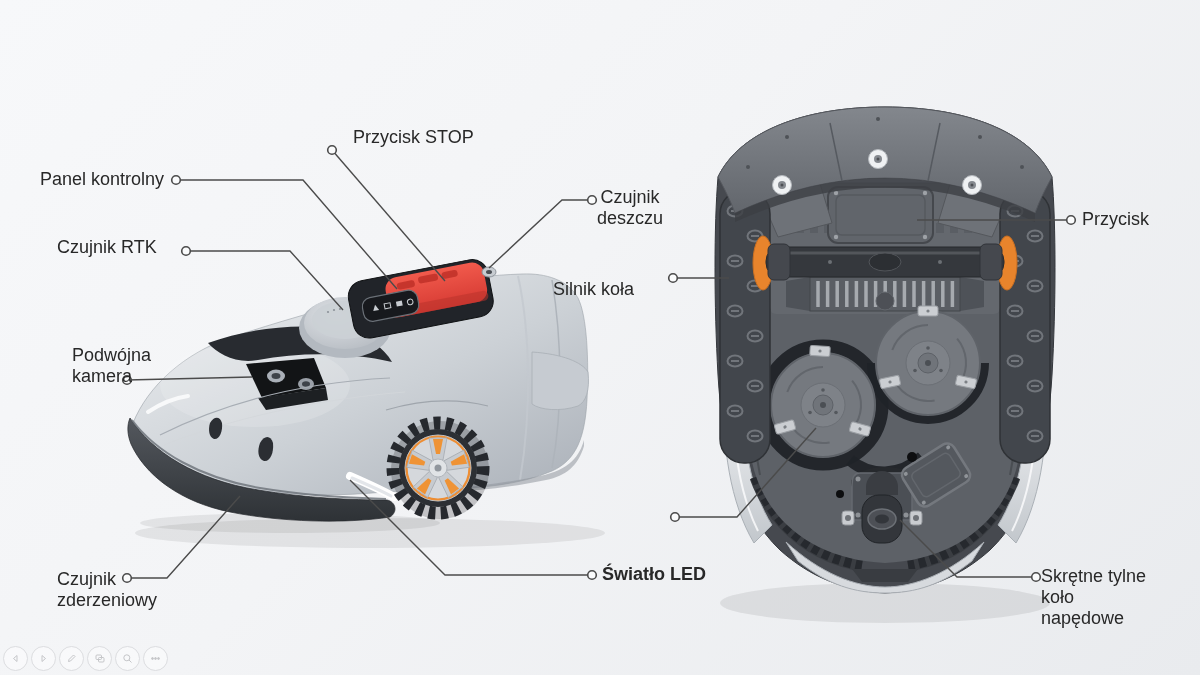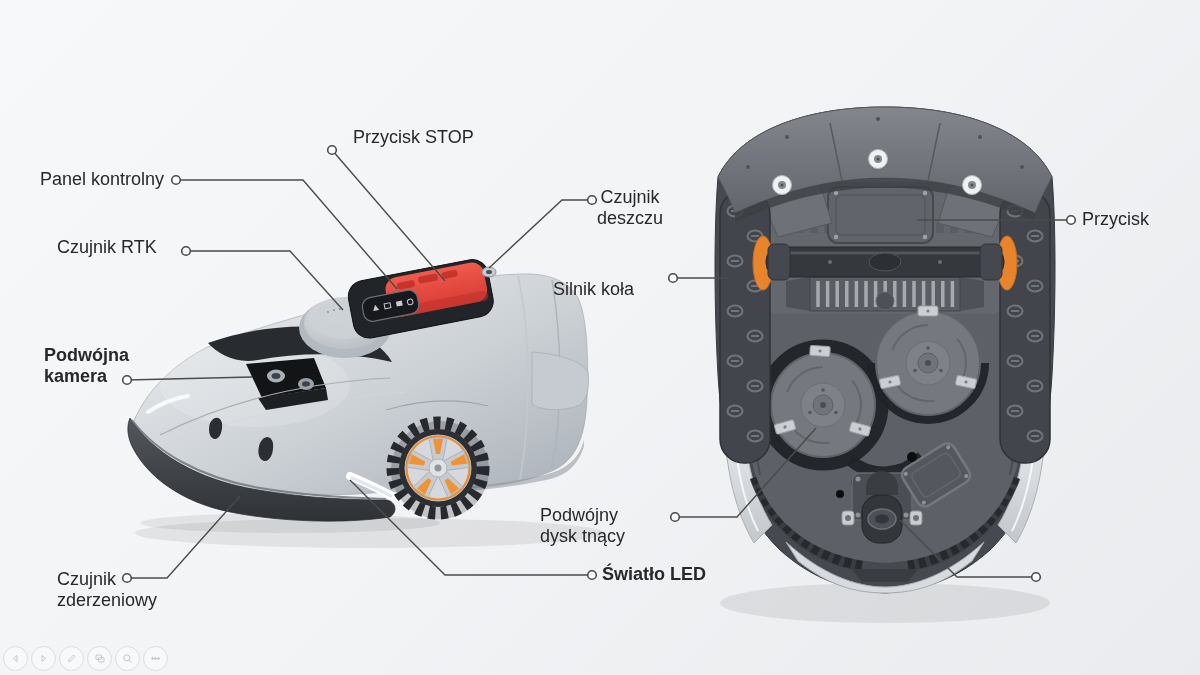--- a/index.html
+++ b/index.html
@@ -9,21 +9,21 @@
          background:linear-gradient(135deg,#f7f8fa 0%,#f3f4f6 45%,#e9ebee 100%);}
   #title{position:absolute;left:57px;top:51px;font-size:31px;font-weight:700;
          color:#141414;letter-spacing:-0.3px;}
   .callout{position:absolute;font-size:18px;line-height:21px;color:#282828;
            white-space:pre-line;}
   .t-right{}
   .t-center{text-align:center;}
   #c-przycisk-stop{left:353px;top:127px;}
   #c-panel-kontrolny{left:40px;top:169px;width:130px;}
   #c-antena-rtk{left:57px;top:237px;}
-  #c-podwojna-kamera{left:44px;top:345px;font-weight:bold;}
+  #c-podwojna-kamera{left:72px;top:345px;}
   #c-czujnik-zderzeniowy{left:57px;top:569px;}
   #c-czujnik-deszczu{left:594px;top:187px;width:72px;}
   #c-silnik-kola{left:553px;top:267px;width:110px;margin-top:12px;}
   #c-podwojny-dysk{left:540px;top:505px;width:122px;}
   #c-swiatlo-led{left:602px;top:564px;font-weight:bold;}
   #c-bateria{left:1082px;top:209px;}
   #c-skretne{left:1041px;top:566px;}
   svg{position:absolute;display:block;}
   #leaders{left:0;top:0;pointer-events:none;}
   #toolbar{position:absolute;left:3px;bottom:4px;display:flex;gap:3px;}
@@ -439,24 +439,25 @@
   <div id="c-przycisk-stop" class="callout">Przycisk STOP</div>
   <div id="c-panel-kontrolny" class="callout t-right">Panel kontrolny</div>
   <div id="c-antena-rtk" class="callout">Czujnik RTK</div>
   <div id="c-podwojna-kamera" class="callout">Podwójna
 kamera</div>
   <div id="c-czujnik-zderzeniowy" class="callout">Czujnik
 zderzeniowy</div>
   <div id="c-czujnik-deszczu" class="callout t-center">Czujnik
 deszczu</div>
   <div id="c-silnik-kola" class="callout t-right">Silnik koła</div>
-  <div id="c-podwojny-dysk" class="callout t-right">Podwójny
-dysk tnący</div>
   <div id="c-swiatlo-led" class="callout">Światło LED</div>
   <div id="c-bateria" class="callout">Przycisk</div>
+  <div id="c-skretne" class="callout">Skrętne tylne
+koło
+napędowe</div>
 
   <div id="toolbar">
       <button class="tb-btn">
         <svg width="13" height="13" viewBox="0 0 13 13" stroke="#c5c6c9" stroke-width="1" fill="#c5c6c9">
           <path d="M8,3.5 L4.5,6.5 L8,9.5 Z" fill="none"></path>
         </svg>
       </button>
       <button class="tb-btn">
         <svg width="13" height="13" viewBox="0 0 13 13" stroke="#c5c6c9" stroke-width="1" fill="#c5c6c9">
           <path d="M5,3.5 L8.5,6.5 L5,9.5 Z" fill="none"></path>

